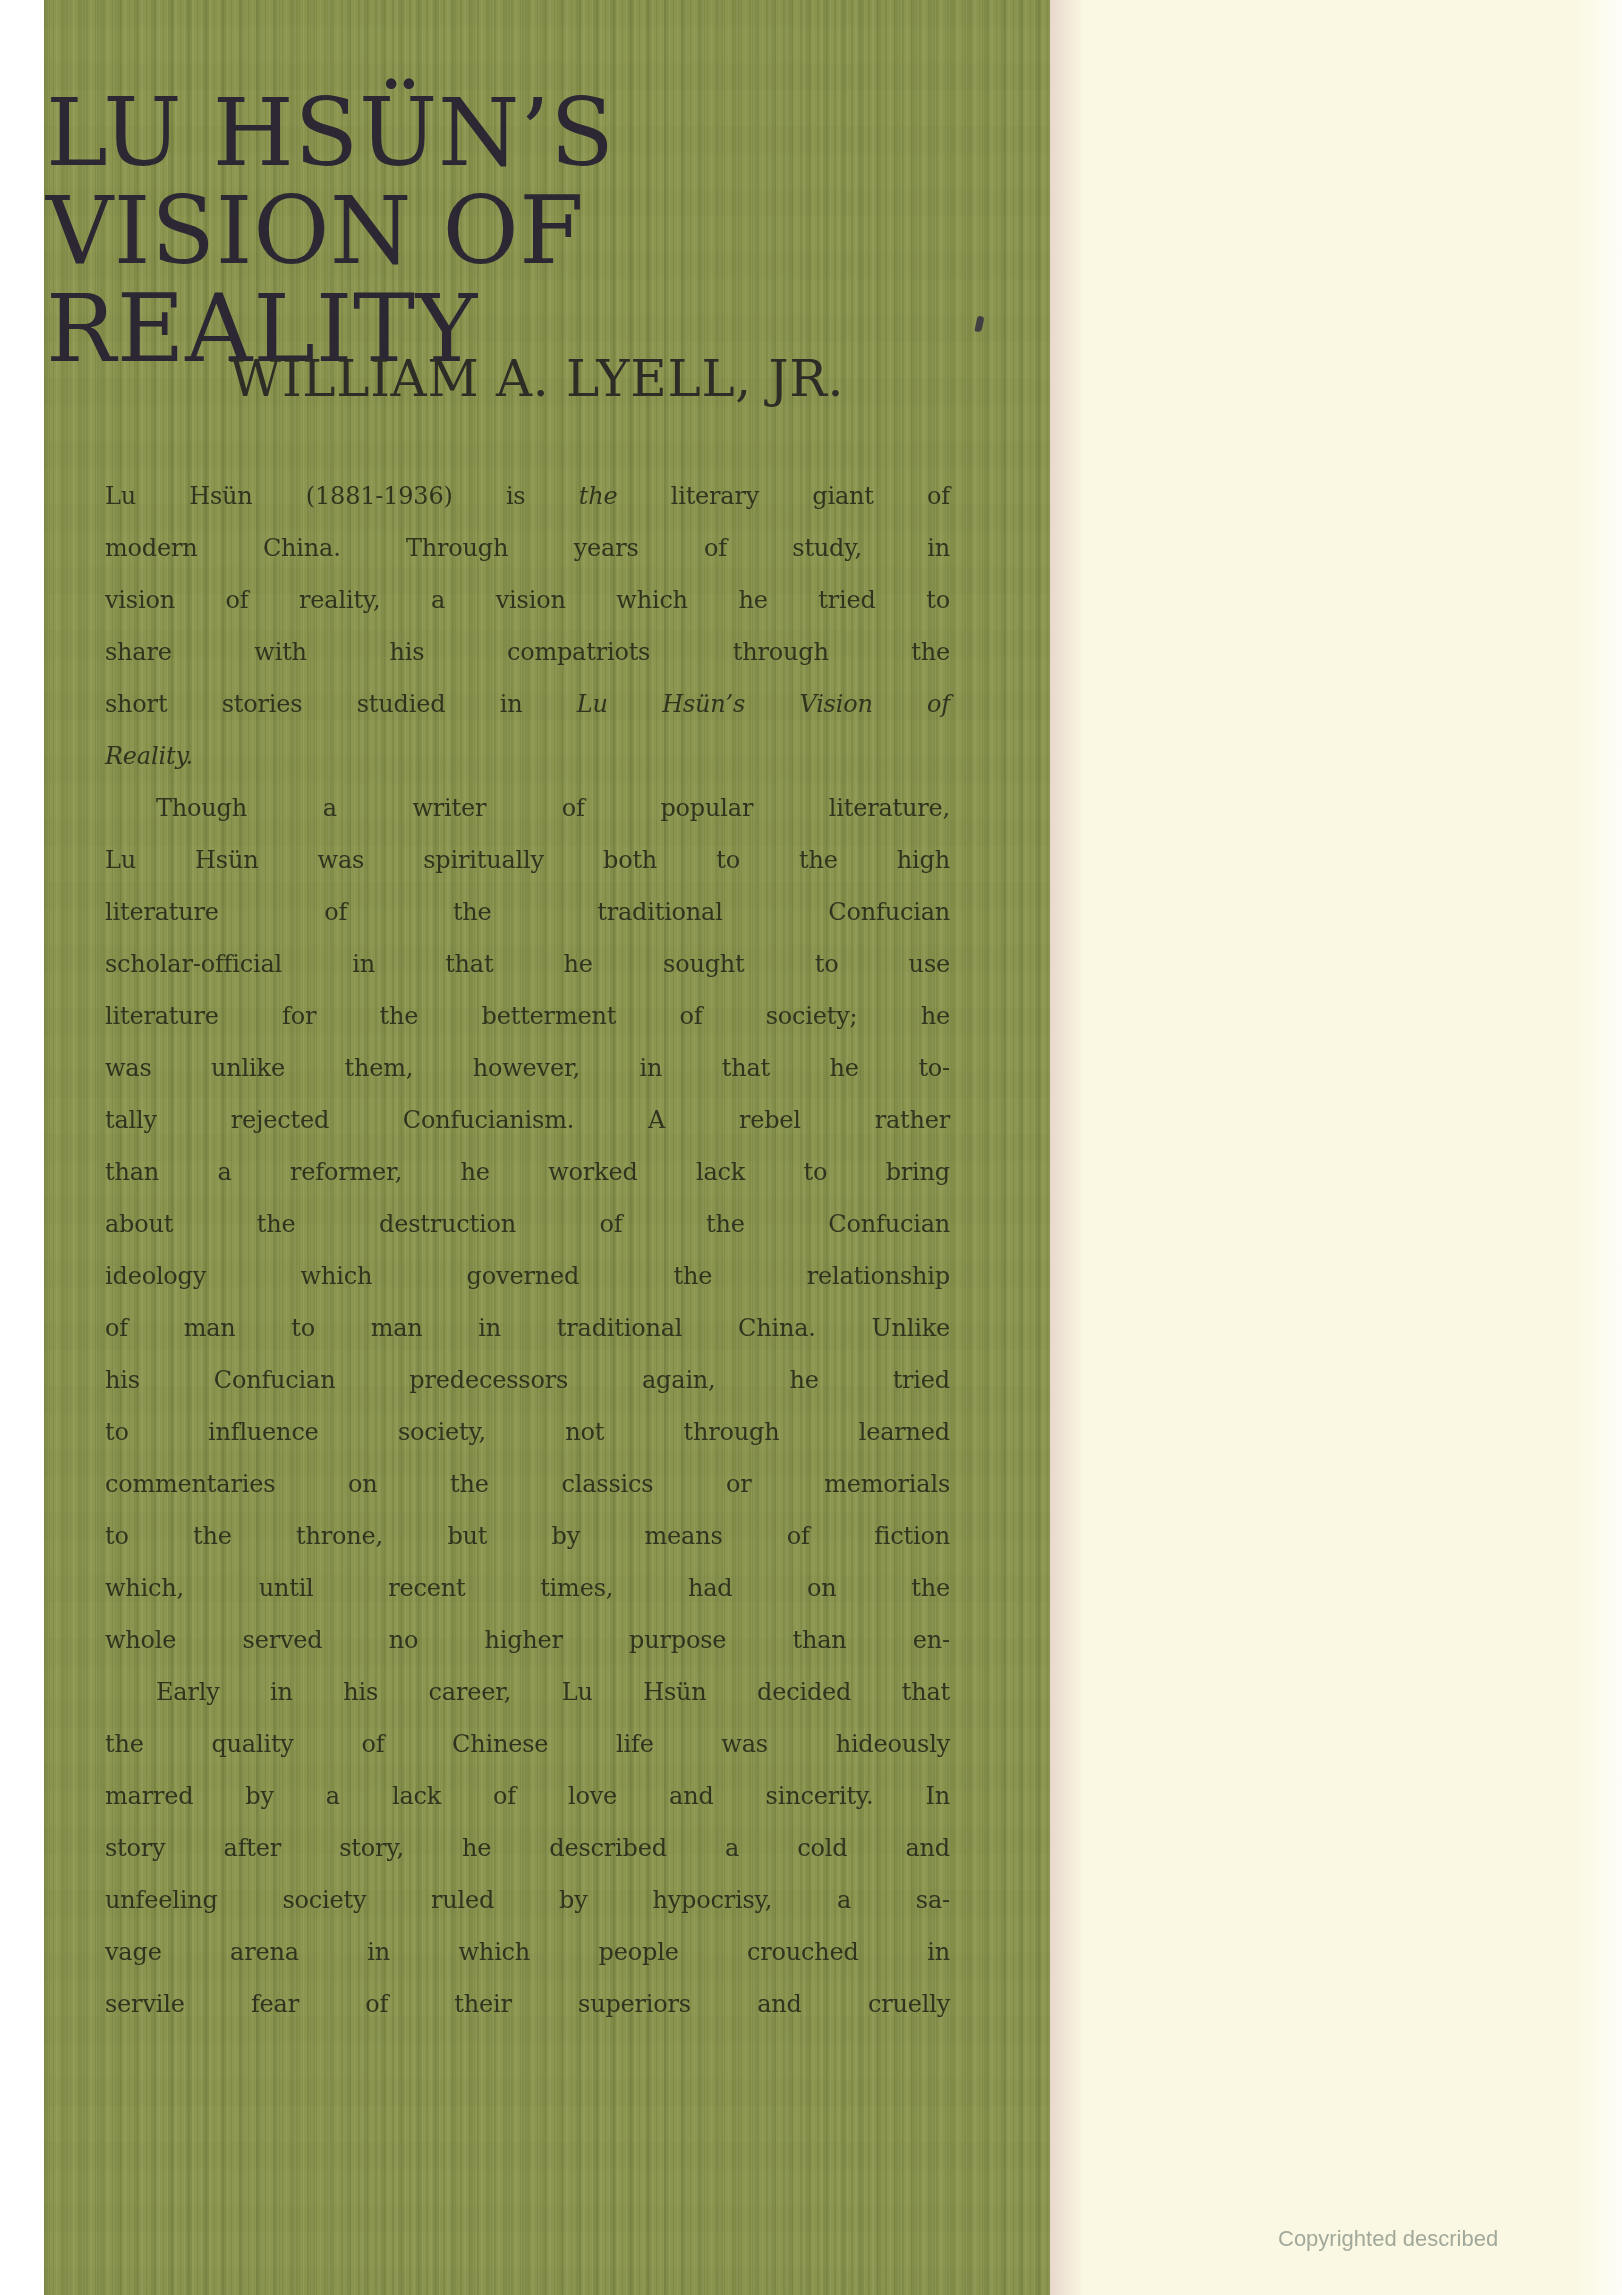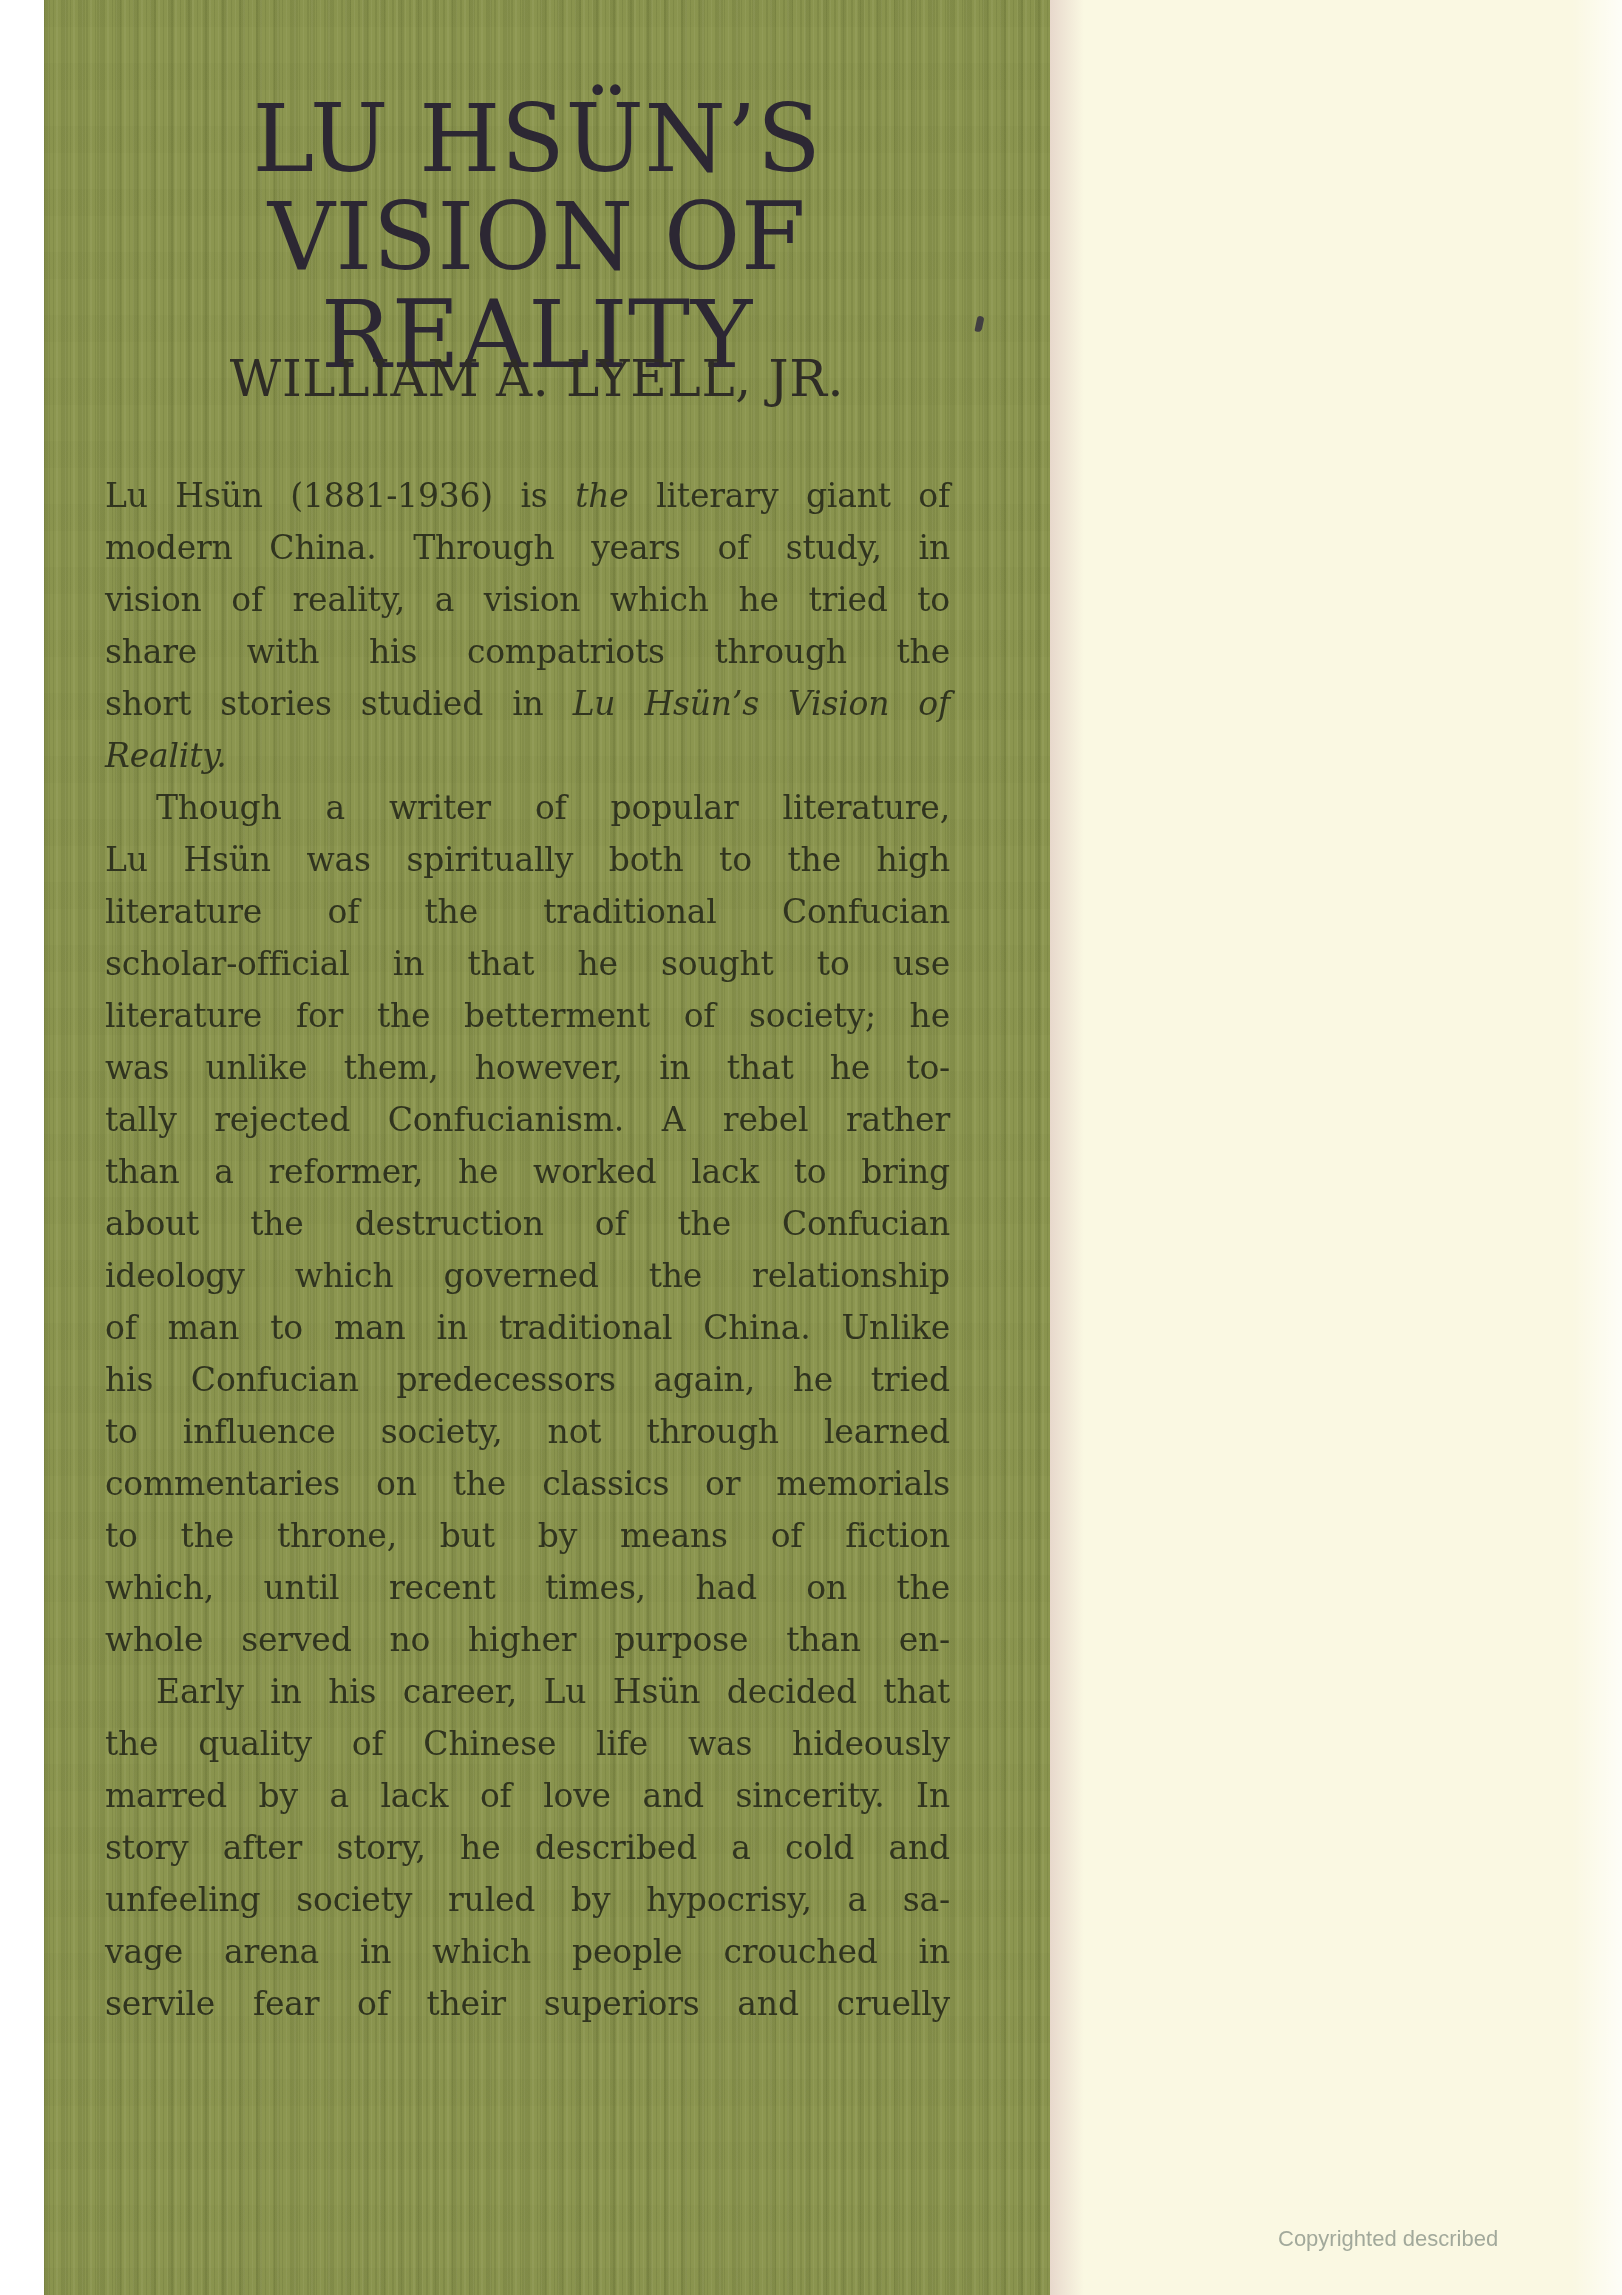--- a/index.html
+++ b/index.html
@@ -38,23 +38,23 @@
   }
   .cream-panel::after {
     content: "";
     position: absolute; right: 0; top: 0; bottom: 0; width: 51px;
     background: linear-gradient(90deg, rgba(255,255,255,0), rgba(255,255,255,0.75));
   }
 
   
   .title-block {
     position: absolute;
-    left: 46px; top: 90px;
+    left: 46px; top: 84px;
     width: 982px;
-    text-align: center;
+    text-align: left;
     font-size: 93px;
     line-height: 98px;
     color: #2c2733;
     letter-spacing: 0.7px;
   }
   .author-line {
     position: absolute;
     left: 46px; top: 350px;
     width: 982px;
     text-align: center;
@@ -62,21 +62,21 @@
     line-height: 59px;
     color: #2e2c26;
     letter-spacing: 0.7px;
   }
 
   
   .blurb {
     position: absolute;
     left: 105px; top: 470px;
     width: 845px;
-    font-size: 33px;
+    font-size: 24px;
     color: #30341f;
     letter-spacing: -0.2px;
   }
   .ln { height: 52px; line-height: 52px; white-space: normal; }
   .j  { text-align: justify; text-align-last: justify; }
   .left { text-align: left; }
   .ind { text-indent: 51px; }
   .it { font-style: italic; }
 
   

